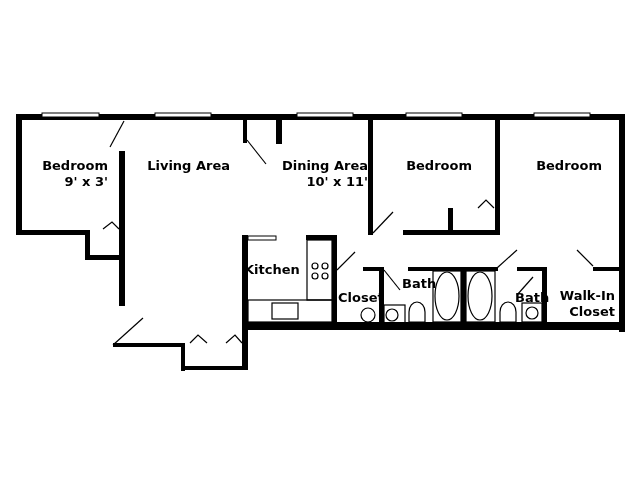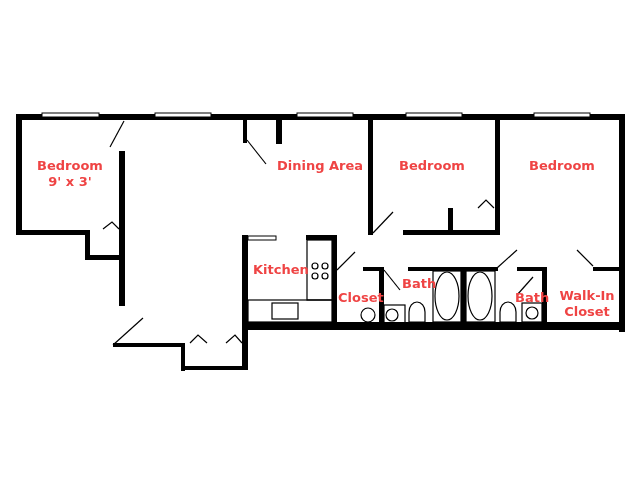--- a/index.html
+++ b/index.html
@@ -1,18 +1,18 @@
 <!DOCTYPE html>
 <html><head>
 <meta charset="utf-8">
 <style>
   html, body { margin:0; padding:0; background:#ffffff; }
   body { width:640px; height:480px; position:relative; overflow:hidden; font-family:"Liberation Sans", sans-serif; }
   svg { position:absolute; left:0; top:0; }
-  .lbl { position:absolute; font-family:"DejaVu Sans", sans-serif; font-weight:bold; color:#ef4444; text-align:center; line-height:1.2; white-space:nowrap; }
+  .lbl { position:absolute; font-family:"DejaVu Sans", sans-serif; font-weight:bold; color:#000000; text-align:right; line-height:1.2; white-space:nowrap; }
   .big { font-size:13px; }
   .small { font-size:13px; }
 </style>
 </head>
 <body>
 
 <svg width="640" height="480" viewBox="0 0 640 480">
   <g fill="#000" stroke="none">
 
     <rect x="16" y="114" width="608" height="6"></rect>
@@ -98,31 +98,33 @@
     <rect x="522" y="303" width="20" height="19"></rect>
     <circle cx="532" cy="313" r="6"></circle>
   </g>
 </svg>
 
 <div class="lbl big" style="left:32px;top:158px;width:76px;">
   <div>Bedroom</div>
   <div>9' x 3'</div>
 </div>
 <div class="lbl big" style="left:140px;top:158px;width:90px;">
+  <div>Living Area</div>
 </div>
 <div class="lbl big" style="left:272px;top:158px;width:96px;">
   <div>Dining Area</div>
+  <div>10' x 11'</div>
 </div>
 <div class="lbl big" style="left:392px;top:158px;width:80px;">
   <div>Bedroom</div>
 </div>
 <div class="lbl big" style="left:522px;top:158px;width:80px;">
   <div>Bedroom</div>
 </div>
-<div class="lbl big" style="left:253px;top:262px;width:54px;">
+<div class="lbl big" style="left:244px;top:262px;width:54px;">
   <div>Kitchen</div>
 </div>
 <div class="lbl small" style="left:338px;top:290px;width:40px;">
   <div>Closet</div>
 </div>
 <div class="lbl small" style="left:402px;top:276px;width:30px;">
   <div>Bath</div>
 </div>
 <div class="lbl small" style="left:515px;top:290px;width:30px;">
   <div>Bath</div>

